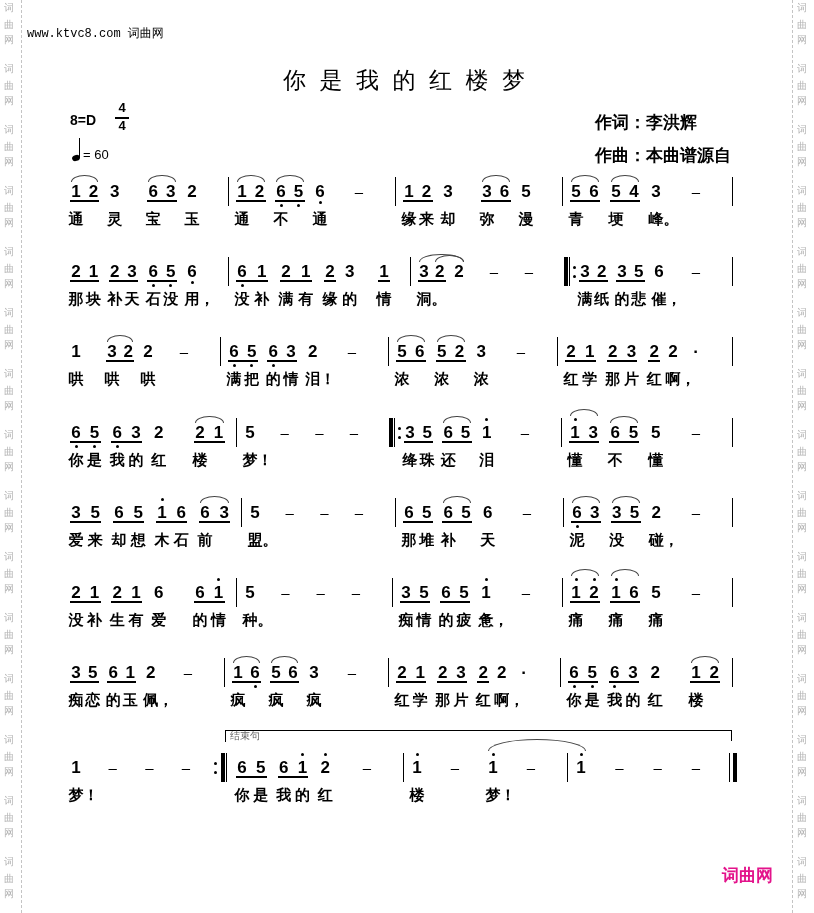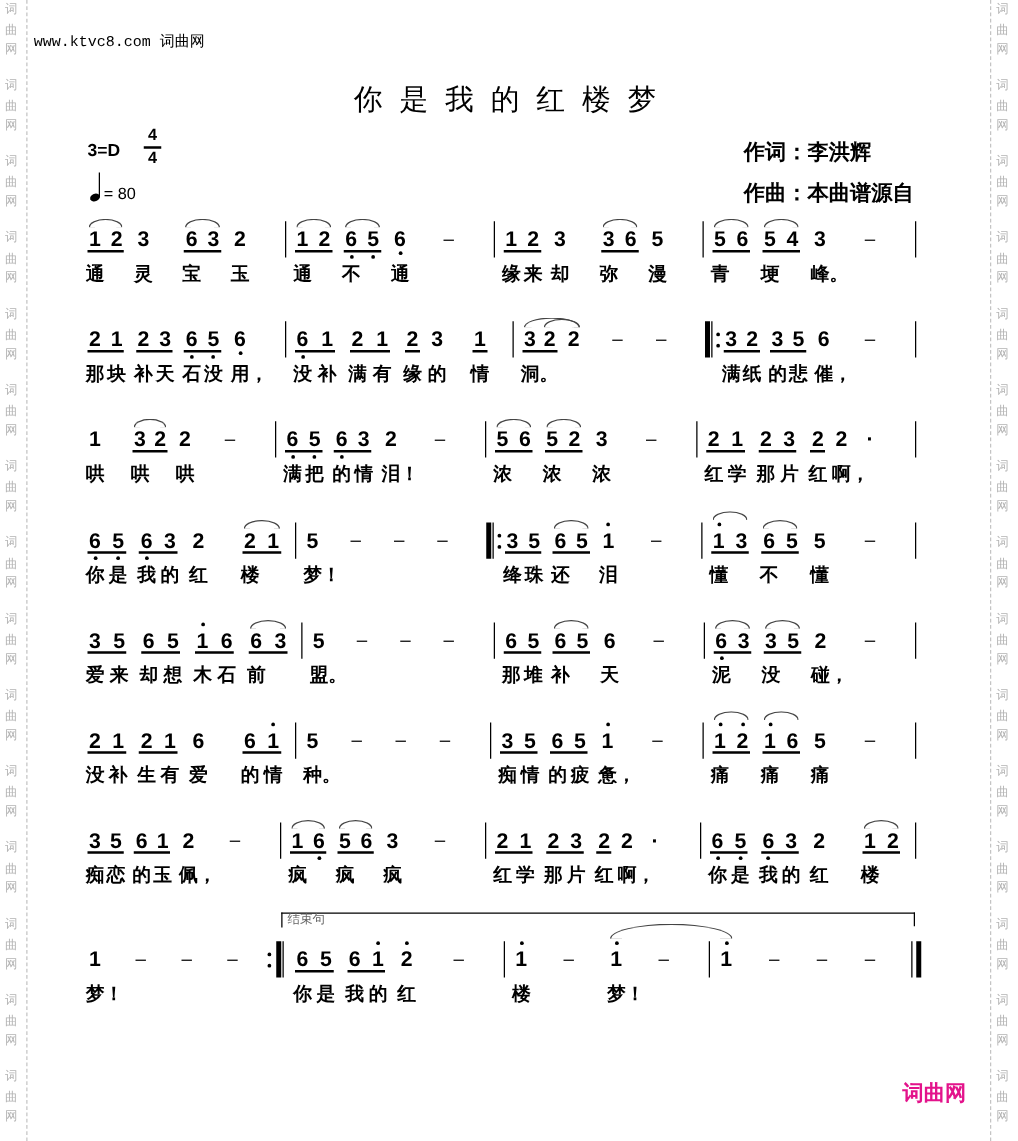--- a/index.html
+++ b/index.html
@@ -132,28 +132,28 @@
     <span class="wmchar" style="left: 797px; top: 888px;">网</span>
   </div>
 
 <div class="abs site">
   <span>www.ktvc8.com</span>
   <span>词曲网</span>
 </div>
 
 <div class="abs title">你是我的红楼梦</div>
 
-<div class="abs key">3=D</div>
+<div class="abs key">8=D</div>
 <div class="abs ts" style="top:101px">4</div>
 <div class="abs tsline"></div>
 <div class="abs ts" style="top:119px">4</div>
 
 <div class="abs qhead"></div>
 <div class="abs qstem"></div>
-<div class="abs tempo">= 80</div>
+<div class="abs tempo">= 60</div>
 
 <div class="abs credit" style="top:112px">
   <span>作词：</span><span>李洪辉</span>
 </div>
 <div class="abs credit" style="top:145px">
   <span>作曲：</span><span>本曲谱源自</span>
 </div>
 
 <div id="score">
     <span class="note" style="left: 69px; top: 182px;">1</span>

